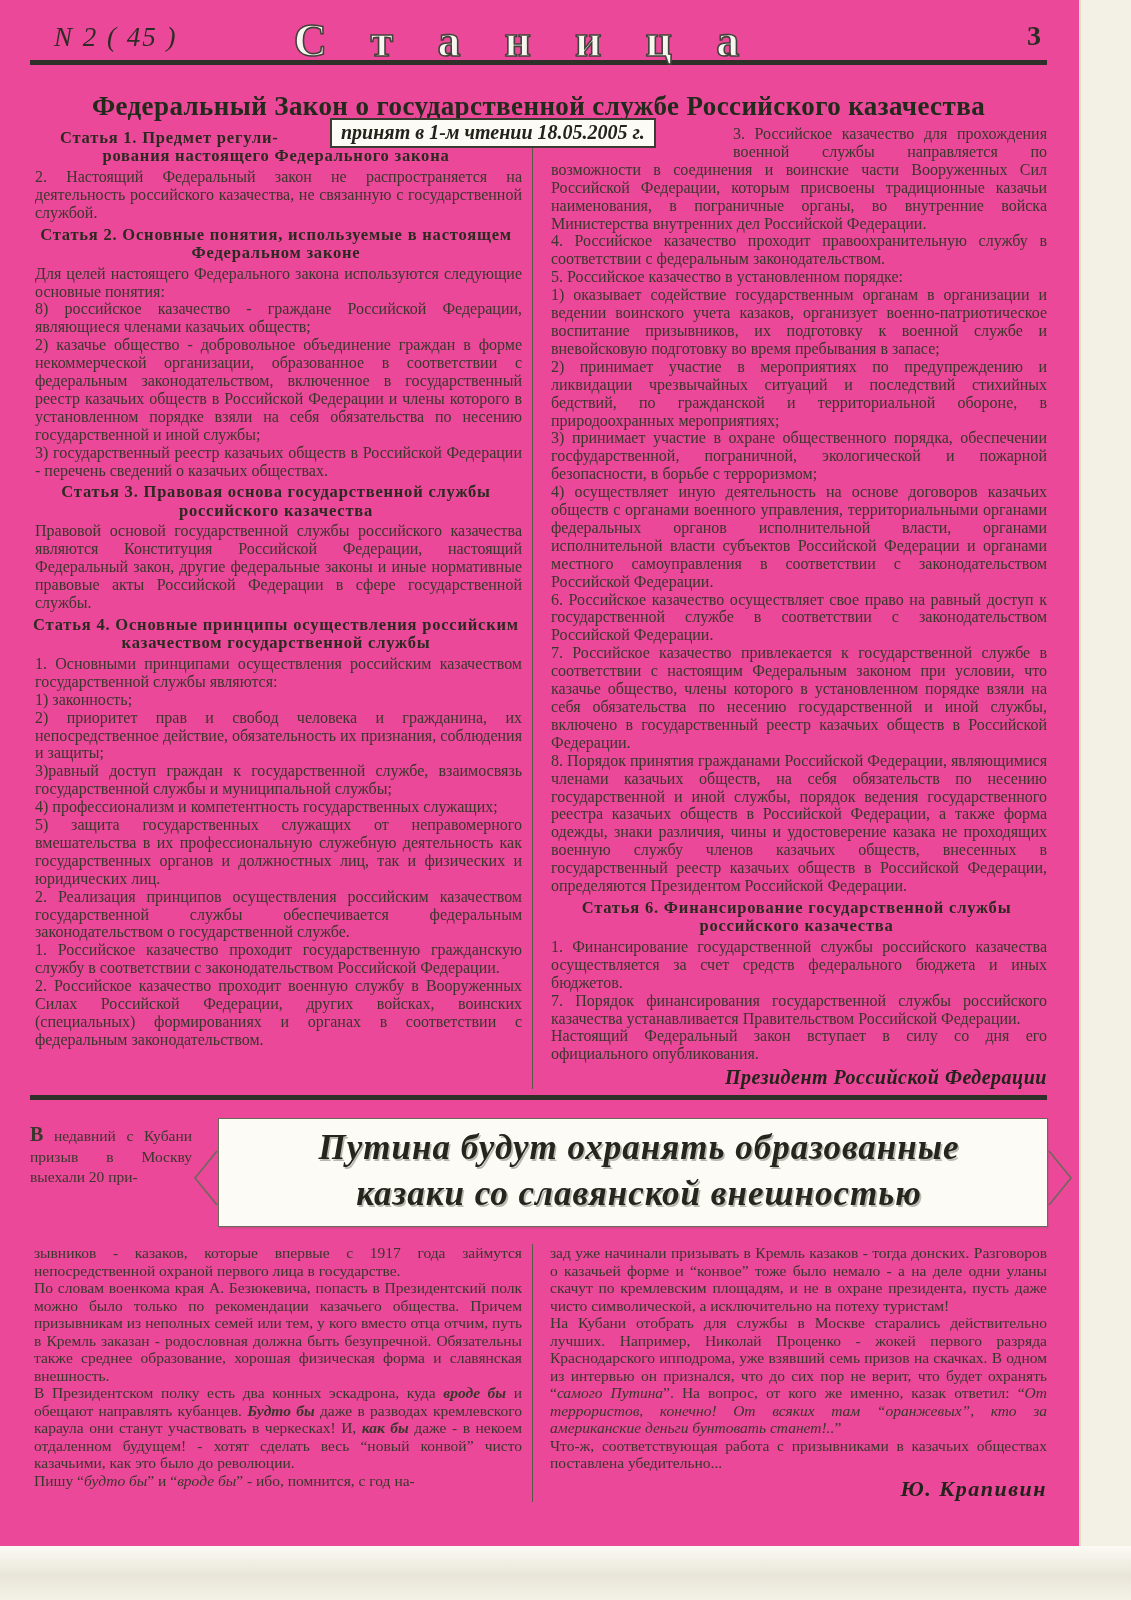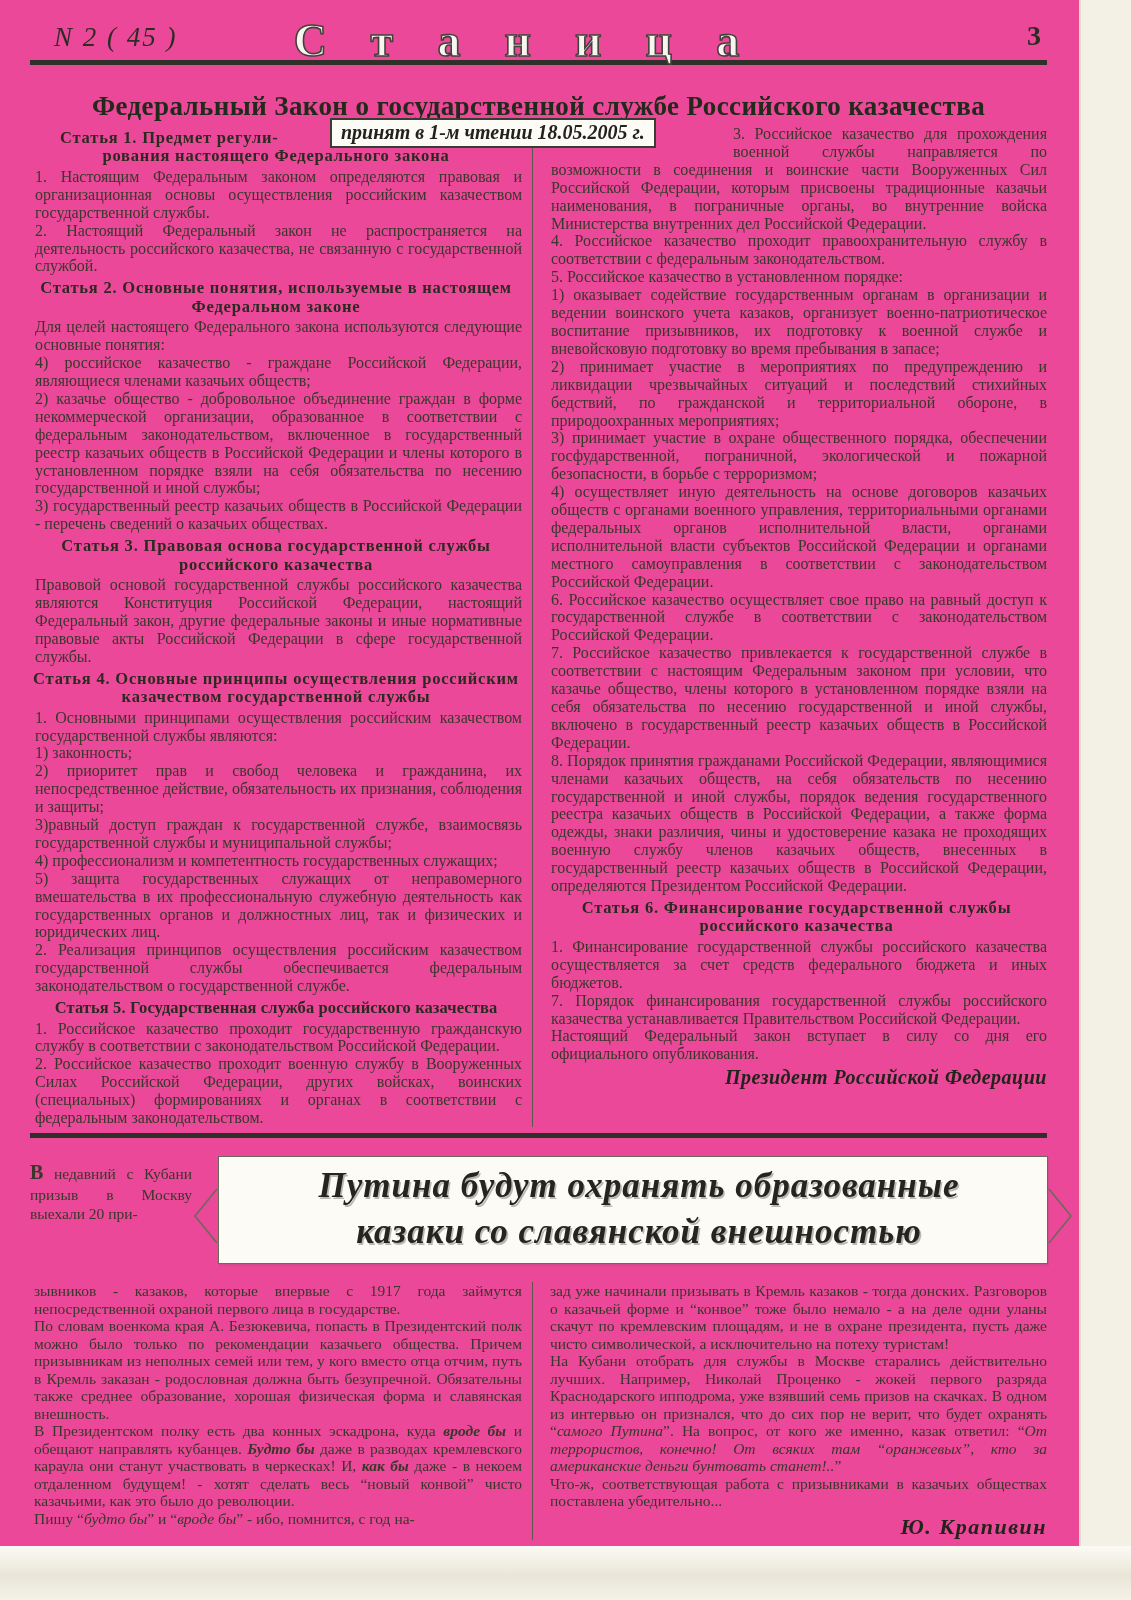--- a/index.html
+++ b/index.html
@@ -70,38 +70,36 @@
       <div class="law-headline">Федеральный Закон о государственной службе Российского казачества</div>
 
       <div class="cols" style="position:relative;">
         <div class="stamp">принят в 1-м чтении 18.05.2005 г.</div>
 
         <div class="col">
           <h3 class="art-h">
             <span class="h-line1">Статья 1. Предмет регули-</span>
             <span class="h-line2">рования настоящего Федерального закона</span>
           </h3>
-          <p>1. Настоящим Федеральным законом определяются правовая и организационная основы осуществления российским казачеством государственной службы.</p>
           <p>2. Настоящий Федеральный закон не распространяется на деятельность российского казачества, не связанную с государственной службой.</p>
           <h3 class="art-h">Статья 2. Основные понятия, используемые в настоящем Федеральном законе</h3>
           <p>Для целей настоящего Федерального закона используются следующие основные понятия:</p>
-          <p>4) российское казачество - граждане Российской Федерации, являющиеся членами казачьих обществ;</p>
+          <p>8) российское казачество - граждане Российской Федерации, являющиеся членами казачьих обществ;</p>
           <p>2) казачье общество - добровольное объединение граждан в форме некоммерческой организации, образованное в соответствии с федеральным законодательством, включенное в государственный реестр казачьих обществ в Российской Федерации и члены которого в установленном порядке взяли на себя обязательства по несению государственной и иной службы;</p>
           <p>3) государственный реестр казачьих обществ в Российской Федерации - перечень сведений о казачьих обществах.</p>
           <h3 class="art-h">Статья 3. Правовая основа государственной службы российского казачества</h3>
           <p>Правовой основой государственной службы российского казачества являются Конституция Российской Федерации, настоящий Федеральный закон, другие федеральные законы и иные нормативные правовые акты Российской Федерации в сфере государственной службы.</p>
           <h3 class="art-h">Статья 4. Основные принципы осуществления российским казачеством государственной службы</h3>
           <p>1. Основными принципами осуществления российским казачеством государственной службы являются:</p>
           <p>1) законность;</p>
           <p>2) приоритет прав и свобод человека и гражданина, их непосредственное действие, обязательность их признания, соблюдения и защиты;</p>
           <p>3)равный доступ граждан к государственной службе, взаимосвязь государственной службы и муниципальной службы;</p>
           <p>4) профессионализм и компетентность государственных служащих;</p>
           <p>5) защита государственных служащих от неправомерного вмешательства в их профессиональную служебную деятельность как государственных органов и должностных лиц, так и физических и юридических лиц.</p>
           <p>2. Реализация принципов осуществления российским казачеством государственной службы обеспечивается федеральным законодательством о государственной службе.</p>
-          <h3 class="art-h tight">Статья 5. Государственная служба российского казачества</h3>
           <p>1. Российское казачество проходит государственную гражданскую службу в соответствии с законодательством Российской Федерации.</p>
           <p>2. Российское казачество проходит военную службу в Вооруженных Силах Российской Федерации, других войсках, воинских (специальных) формированиях и органах в соответствии с федеральным законодательством.</p>
         </div>
 
         <div class="col col-r">
           <p><span class="stamp-spacer"></span><span>3. Российское казачество для прохождения военной службы направляется по возможности в соединения и воинские части Вооруженных Сил Российской Федерации, которым присвоены традиционные казачьи наименования, в пограничные органы, во внутренние войска Министерства внутренних дел Российской Федерации.</span></p>
           <p>4. Российское казачество проходит правоохранительную службу в соответствии с  федеральным законодательством.</p>
           <p>5. Российское казачество в установленном порядке:</p>
           <p>1) оказывает содействие государственным органам в организации и ведении воинского учета казаков, организует военно-патриотическое воспитание призывников, их подготовку к военной службе и вневойсковую подготовку во время пребывания в запасе;</p>
           <p>2) принимает участие в мероприятиях по предупреждению и ликвидации чрезвычайных ситуаций и последствий стихийных бедствий, по гражданской и территориальной обороне, в природоохранных мероприятиях;</p>

